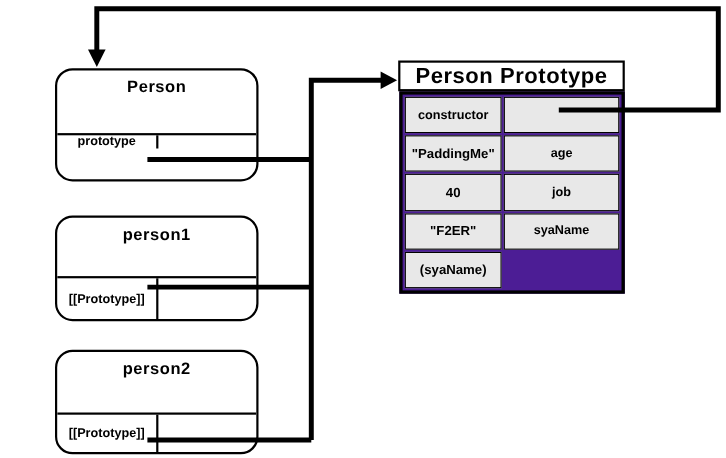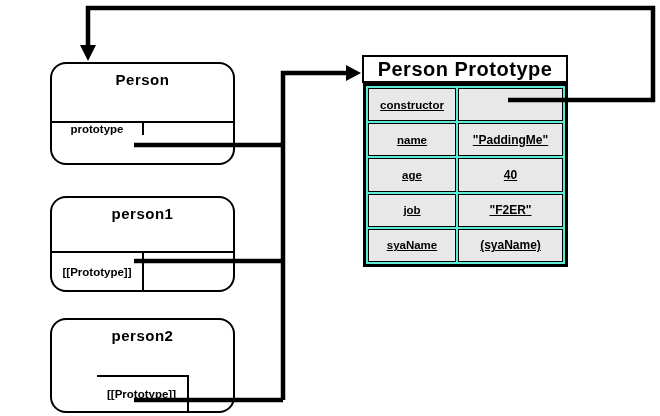--- a/index.html
+++ b/index.html
@@ -22,35 +22,35 @@
   .slot-key{
     width:92px;border-right:2px solid #000;display:flex;
     align-items:center;justify-content:center;
     font-size:11.5px;font-weight:600;box-sizing:border-box;
   }
   .slot-val{flex:1;}
   #box-person {top:62px;height:103px;}
   #box-person .slot-row{height:40px;flex-direction:column;}
   #box-person1{top:196px;height:96px;}
   #box-person1 .slot-row{height:37px;}
-  #box-person2{top:318px;height:95px;align-items:center;}
+  #box-person2{top:318px;height:95px;}
   #box-person2 .slot-row{height:34px;}
 
   
   .proto-header{
     position:absolute;left:362px;top:55px;width:206px;height:28px;
     border:2.5px solid #000;background:#fff;box-sizing:border-box;
     display:flex;align-items:center;justify-content:center;
     font-size:20px;font-weight:600;letter-spacing:.5px;white-space:nowrap;
   }
   .proto-body{
     position:absolute;left:363px;top:83px;width:205px;height:184px;
-    border:3px solid #000;background:#5eead4;box-sizing:border-box;
+    border:3px solid #000;background:#4c1d95;box-sizing:border-box;
     display:grid;grid-template-columns:88px 1fr;grid-auto-rows:1fr;
-    gap:2px;padding:2px;text-decoration:underline;
+    gap:2px;padding:2px;
   }
   .pcell{
     border:1.5px solid #000;background:#e8e8e8;box-sizing:border-box;
     display:flex;align-items:center;justify-content:center;
     font-weight:600;
   }
   .pkey{font-size:11.5px;}
   .pval{font-size:12px;}
 
   
@@ -85,21 +85,20 @@
       <div class="slot-key">[[Prototype]]</div>
       <div class="slot-val"></div>
     </div>
   </div>
 
   <div class="proto-header">Person Prototype</div>
 
   <div class="proto-body">
     <div class="pcell pkey">constructor</div>
     <div class="pcell pval"></div>
-    <div class="pcell pkey">name</div>
     <div class="pcell pval">"PaddingMe"</div>
     <div class="pcell pkey">age</div>
     <div class="pcell pval">40</div>
     <div class="pcell pkey">job</div>
     <div class="pcell pval">"F2ER"</div>
     <div class="pcell pkey">syaName</div>
     <div class="pcell pval">(syaName)</div>
   </div>
 
   <svg id="arrows" width="660" height="416" viewBox="0 0 660 416">

